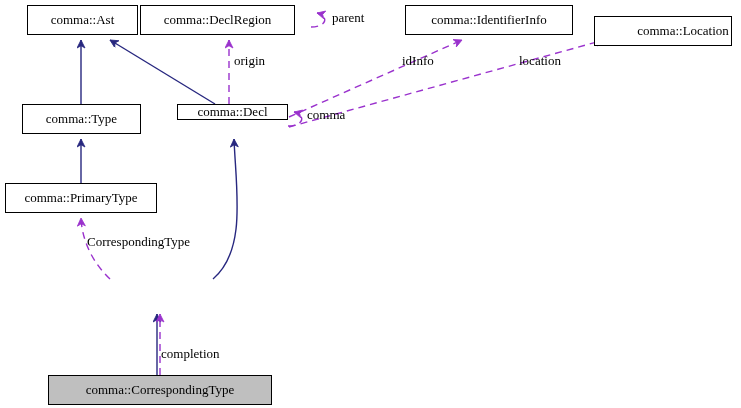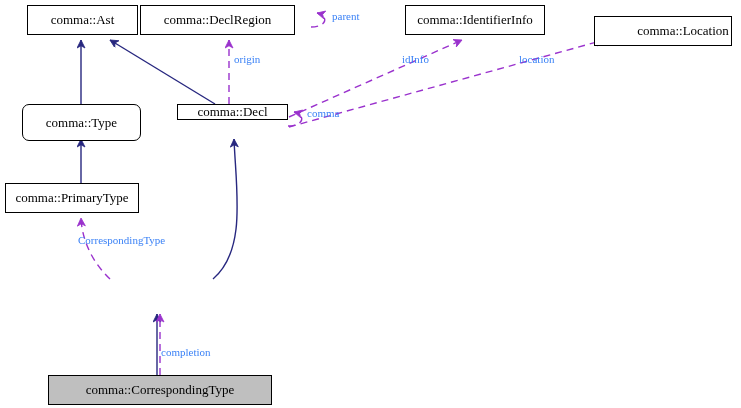--- a/index.html
+++ b/index.html
@@ -33,22 +33,22 @@
     font-size: 13px;
     color: #000000;
     white-space: nowrap;
     letter-spacing: 0px;
   }
   .uml-node.highlight {
     background: #bfbfbf;
   }
   .edge-label {
     position: absolute;
-    font-size: 11px;
-    color: #3b82f6;
+    font-size: 13px;
+    color: #000000;
     white-space: nowrap;
     background: transparent;
   }
 </style>
 </head>
 <body>
 
 <div id="diagram-root">
 
   <svg id="edge-layer" width="741" height="408" viewBox="0 0 741 408">
@@ -83,40 +83,40 @@
 
     <path d="M110,279 C92,262 82,240 81,218" fill="none" stroke="#9a32cd" stroke-width="1.4" stroke-dasharray="7,5" marker-end="url(#arrow-assoc)"></path>
 
     <path d="M160,375 L160,314" fill="none" stroke="#9a32cd" stroke-width="1.4" stroke-dasharray="7,5" marker-end="url(#arrow-assoc)"></path>
   </svg>
 
   <div class="uml-node" style="left:27px;  top:5px;   width:111px; height:30px;">comma::Ast</div>
 
   <div class="uml-node" style="left:140px; top:5px;   width:155px; height:30px;">comma::DeclRegion</div>
 
-  <div class="uml-node" style="left:405px; top:5px;   width:140px; height:30px;">comma::IdentifierInfo</div>
+  <div class="uml-node" style="left:405px; top:5px;   width:168px; height:30px;">comma::IdentifierInfo</div>
 
   <div class="uml-node" style="left:594px; top:16px;   width:138px; height:30px;padding-left:40px;">comma::Location</div>
 
-  <div class="uml-node" style="left:22px;  top:104px; width:119px; height:37px;border-radius:7px;">comma::Type</div>
+  <div class="uml-node" style="left:22px;  top:104px; width:119px; height:30px;">comma::Type</div>
 
   <div class="uml-node" style="left:177px; top:104px; width:111px; height:16px;">comma::Decl</div>
 
-  <div class="uml-node" style="left:5px;   top:183px; width:134px; height:30px;">comma::PrimaryType</div>
+  <div class="uml-node" style="left:5px;   top:183px; width:152px; height:30px;">comma::PrimaryType</div>
 
 
   <div class="uml-node highlight" style="left:48px; top:375px; width:224px; height:30px;">comma::CorrespondingType</div>
 
   <div class="edge-label" style="left:332px; top:10px;">parent</div>
 
   <div class="edge-label" style="left:234px; top:53px;">origin</div>
 
   <div class="edge-label" style="left:391px; top:53px;margin-left:11px;">idInfo</div>
 
   <div class="edge-label" style="left:519px; top:53px;">location</div>
 
   <div class="edge-label" style="left:307px; top:107px;">comma</div>
 
-  <div class="edge-label" style="left:78px;  top:234px;">CorrespondingType</div>
+  <div class="edge-label" style="left:87px;  top:234px;">CorrespondingType</div>
 
   <div class="edge-label" style="left:161px; top:346px;">completion</div>
 
 </div>
 
 </body></html>

